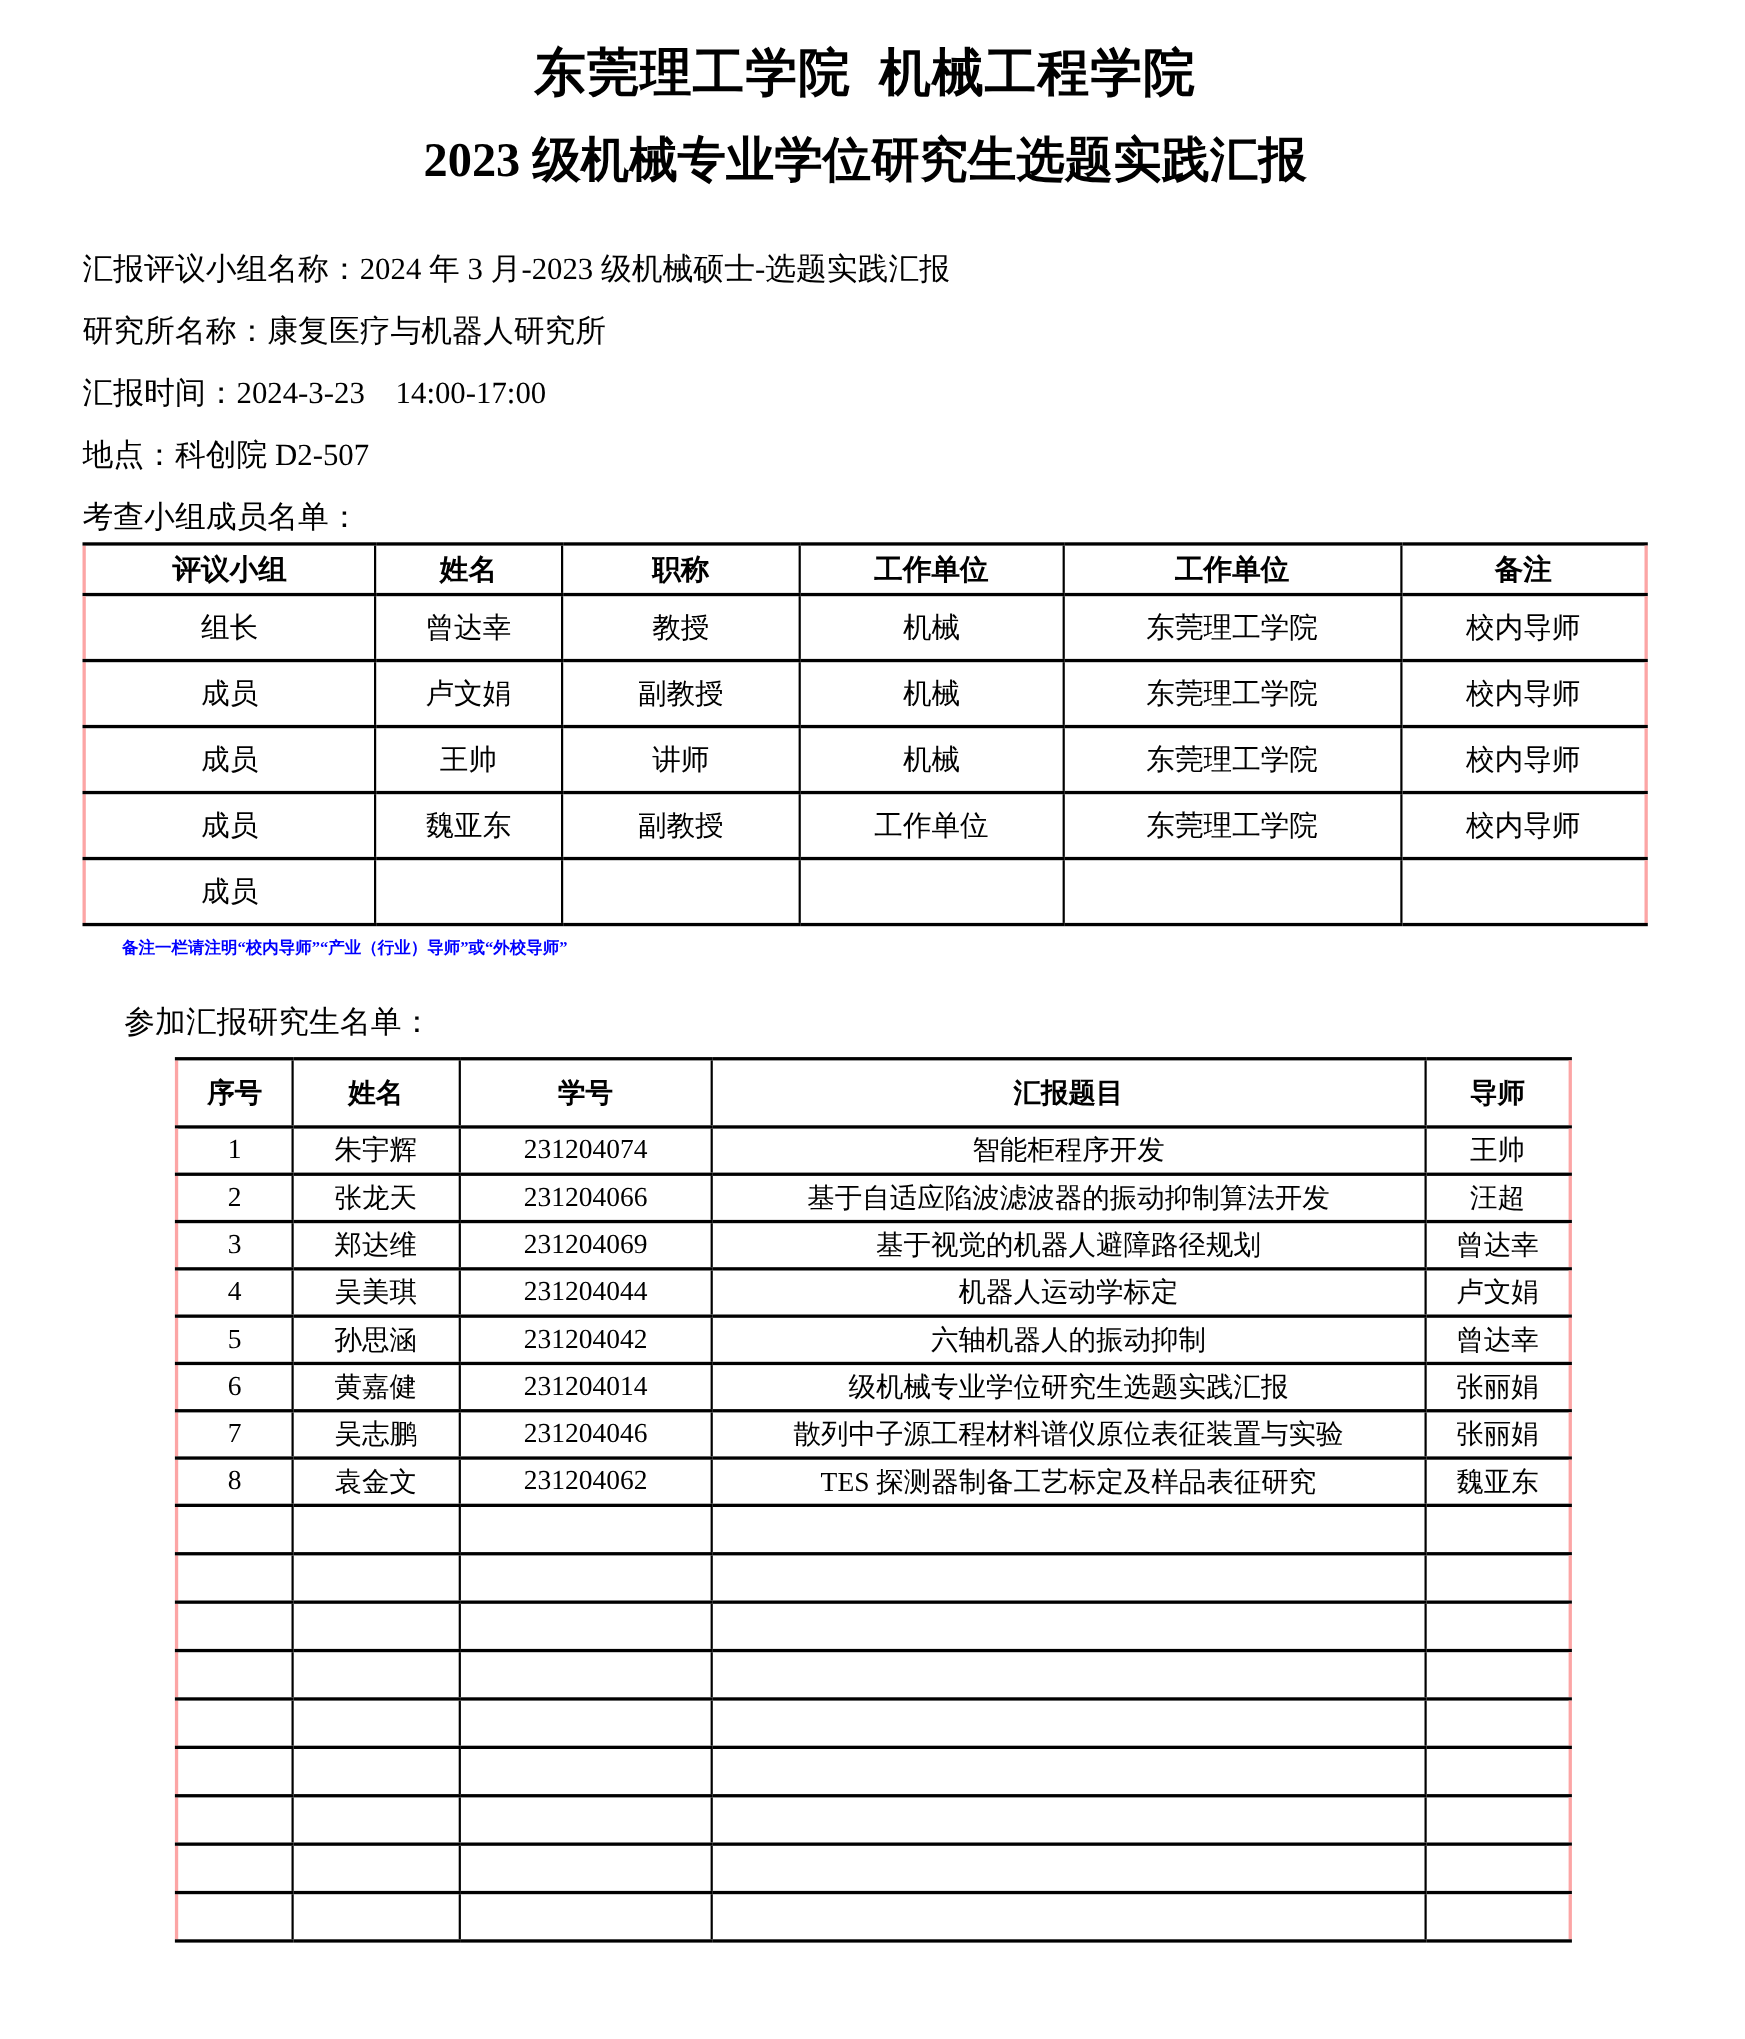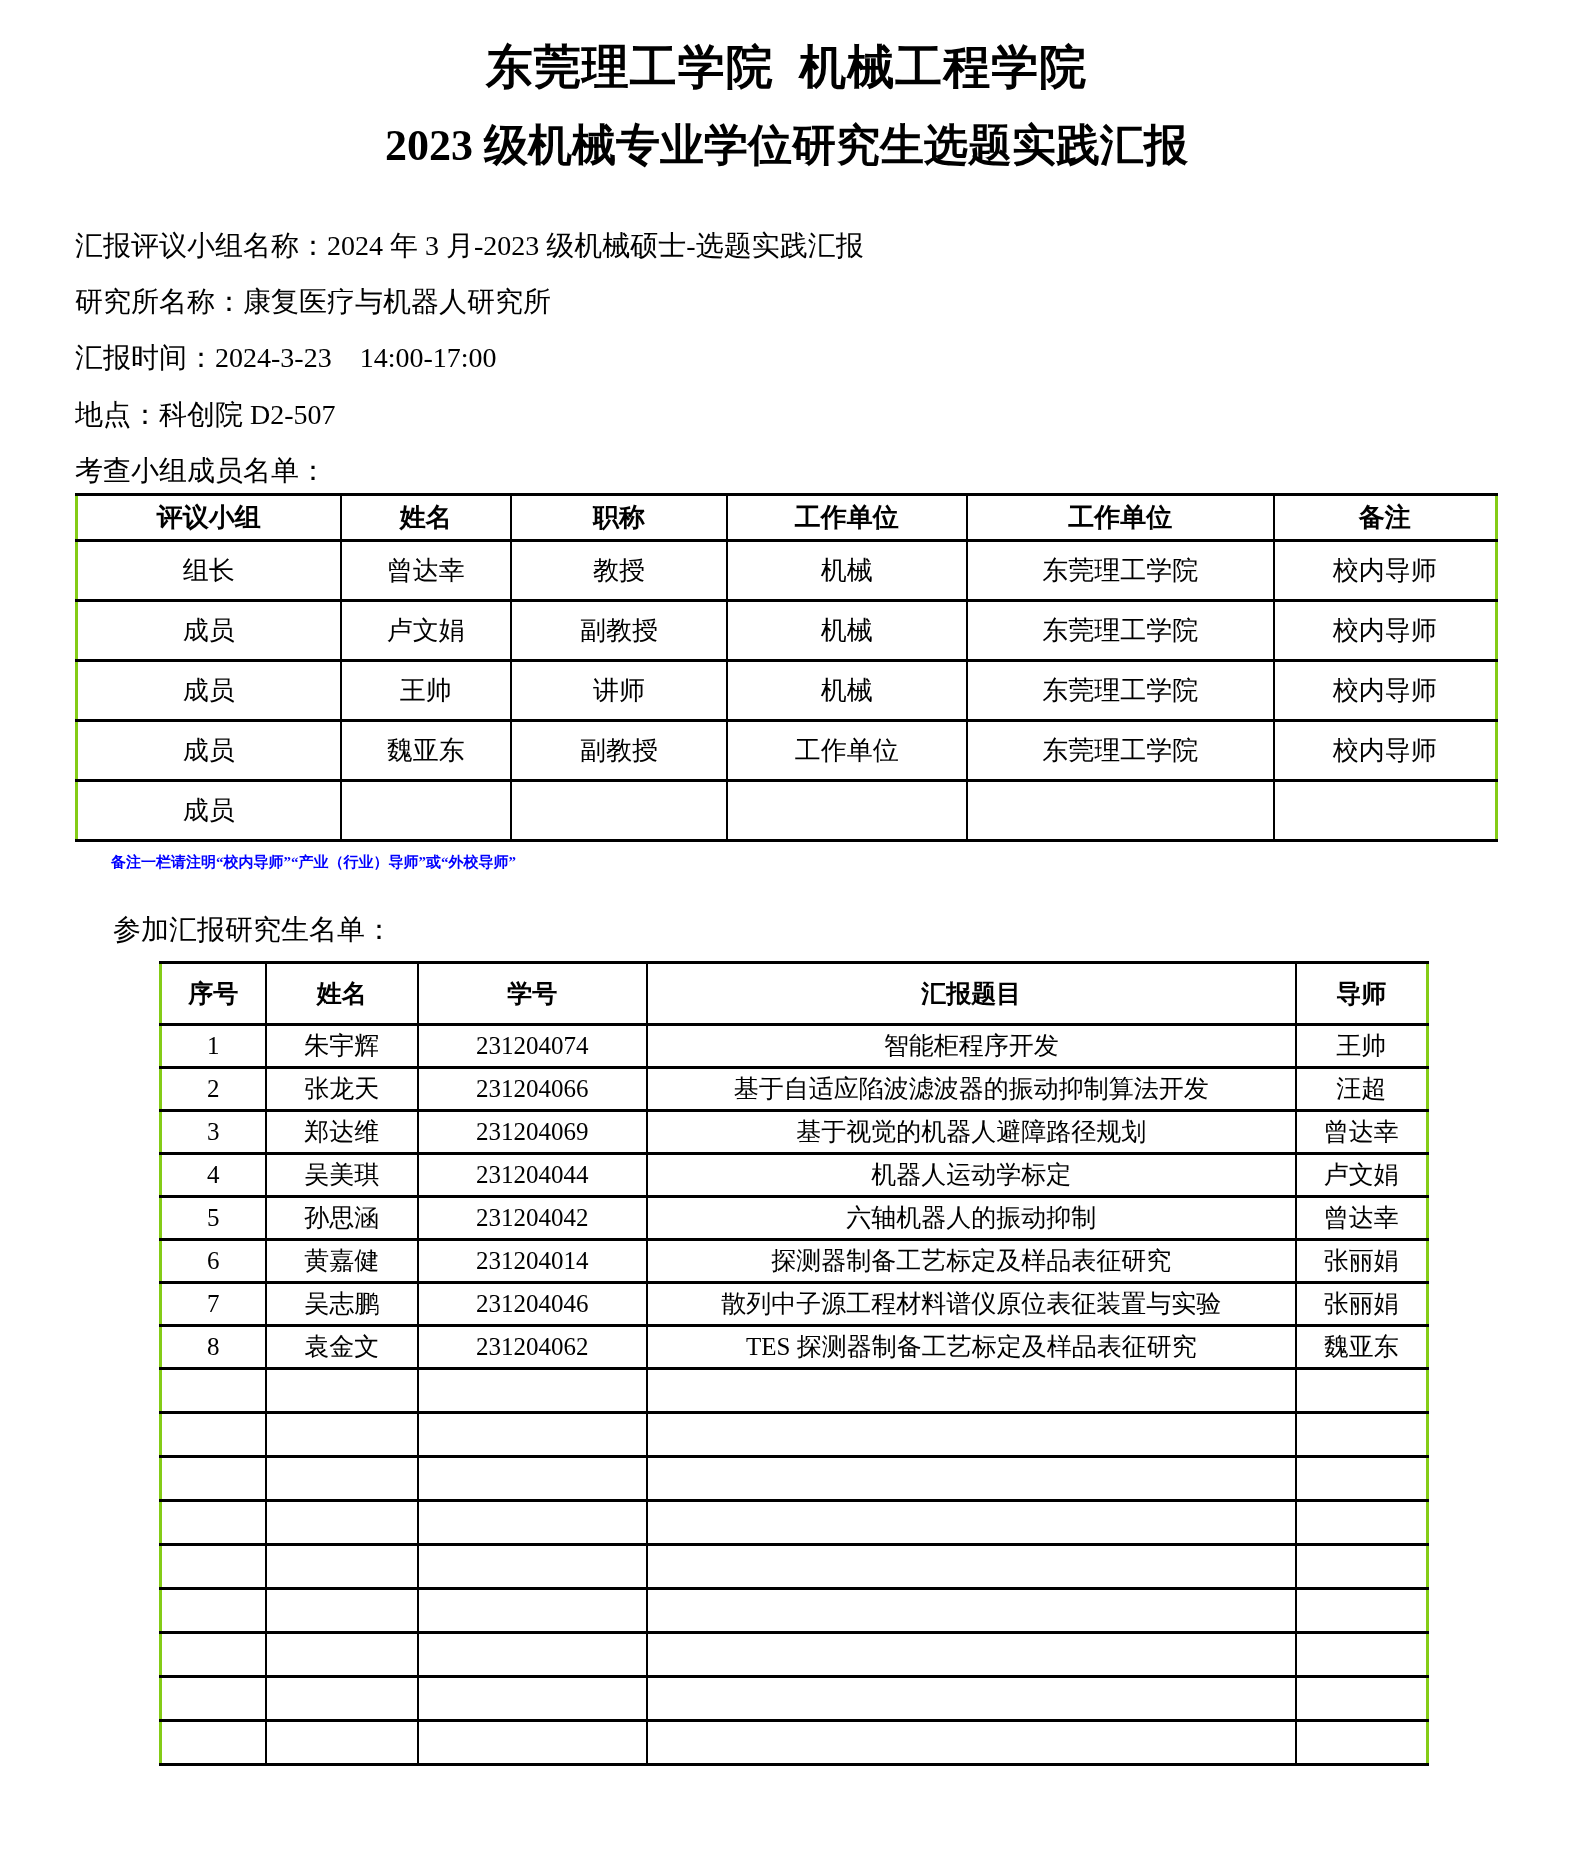--- a/index.html
+++ b/index.html
@@ -27,21 +27,21 @@
   .sec-heading { margin:8px 0 6px; font-size:28px; font-weight:normal; line-height:1.15; }
   .sec-heading.students { margin:44px 0 14px 38px; }
 
   table { border-collapse:collapse; table-layout:fixed; }
   th, td {
     border:2px solid #000; border-top:3px solid #000; border-bottom:3px solid #000;
     text-align:center; vertical-align:middle; padding:0 4px; overflow:hidden;
     white-space:pre-wrap;
   }
   th { font-weight:bold; }
-  table { border:3px solid #84cc16; }
+  table { border:3px solid #fca5a5; }
 
   .t1 { width:100%; }
   .t1 th, .t1 td { font-size:26px; }
   .t1 thead tr { height:46px; }
   .t1 tbody tr { height:60px; }
 
   .note {
     margin:12px 0 0 36px;
     font-size:15px; font-weight:bold; line-height:1.1;
   }
@@ -186,21 +186,21 @@
           <td>5</td>
           <td>孙思涵</td>
           <td>231204042</td>
           <td>六轴机器人的振动抑制</td>
           <td>曾达幸</td>
         </tr>
         <tr>
           <td>6</td>
           <td>黄嘉健</td>
           <td>231204014</td>
-          <td>探测器制备工艺标定及样品表征研究</td>
+          <td>级机械专业学位研究生选题实践汇报</td>
           <td>张丽娟</td>
         </tr>
         <tr>
           <td>7</td>
           <td>吴志鹏</td>
           <td>231204046</td>
           <td>散列中子源工程材料谱仪原位表征装置与实验</td>
           <td>张丽娟</td>
         </tr>
         <tr>

